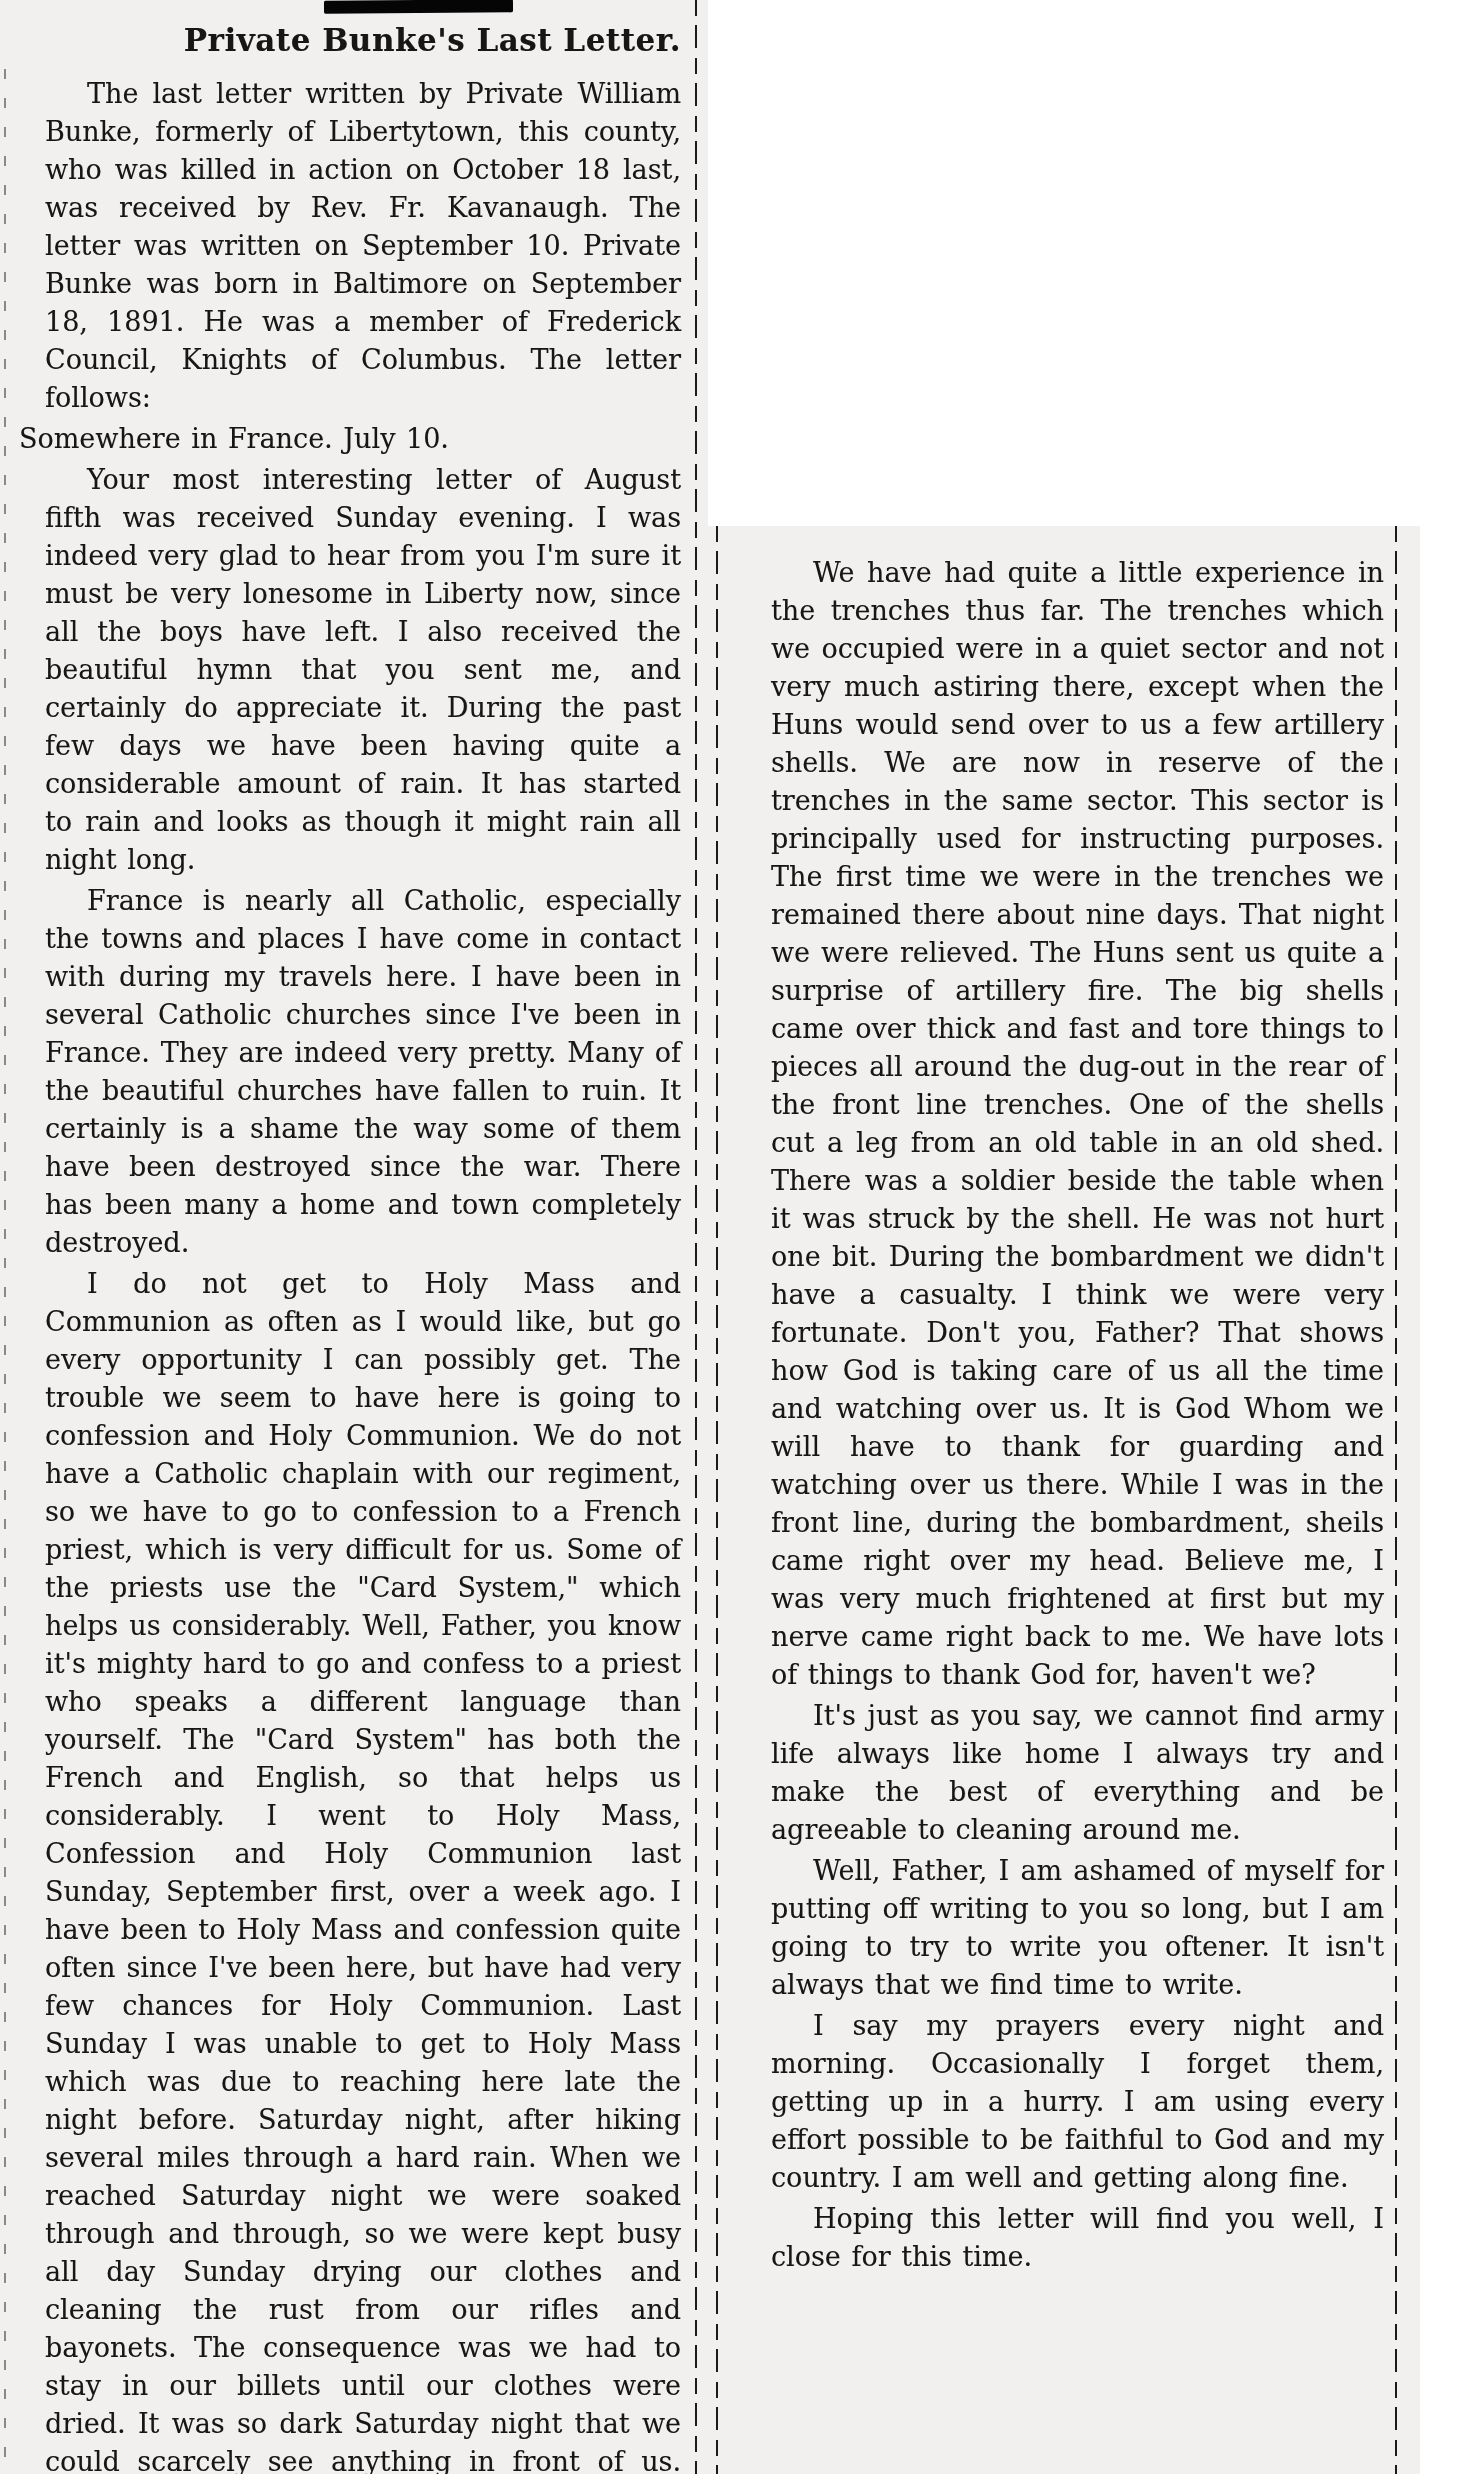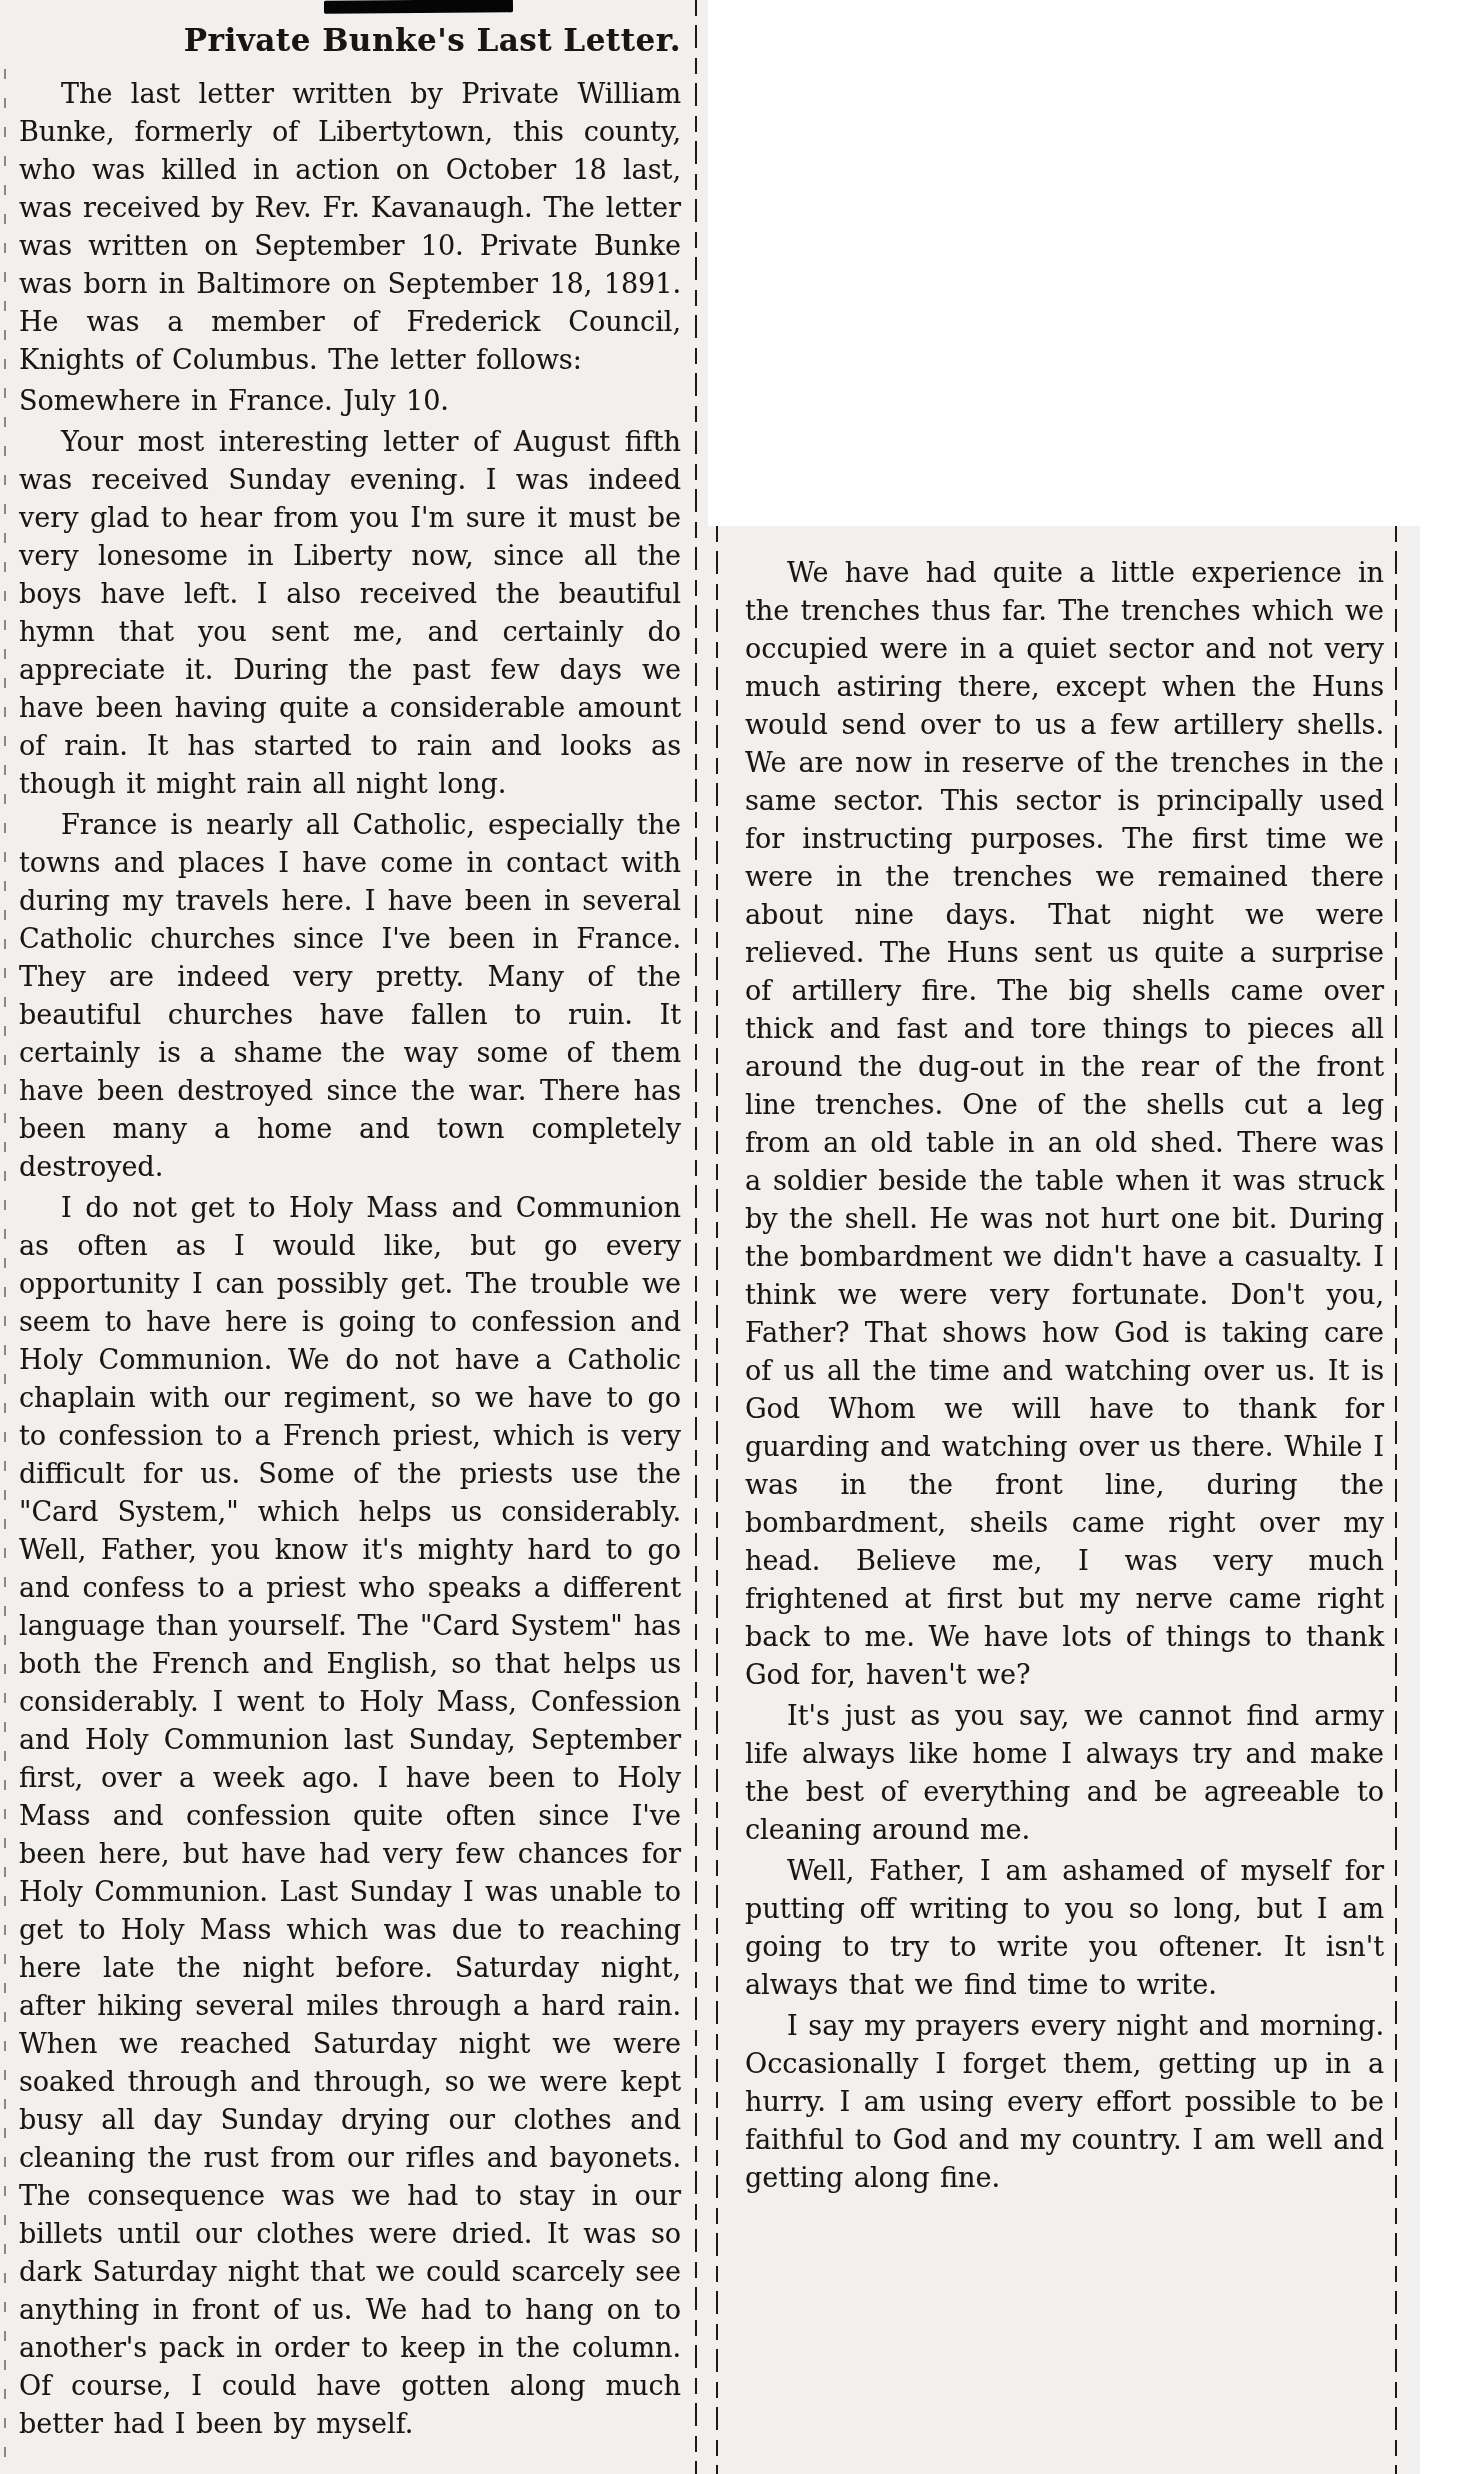--- a/index.html
+++ b/index.html
@@ -69,21 +69,21 @@
     font-weight: bold;
     font-size: 31px;
     line-height: 40px;
     margin: 0 0 15px 0;
     letter-spacing: 0.5px;
   }
   .np-par {
     margin: 0;
     word-spacing: 2px;
   }
-  .np-par.indent { text-indent: 42px; }
+  .np-par.indent { text-indent: 42px; margin-left: 26px; }
   .np-par + .np-par { margin-top: 3px; }
 
   
   #end-mark {
     position: absolute;
     left: 1021px; top: 2475px;
     width: 109px; height: 5px;
     background: repeating-linear-gradient(to right,
       #151515 0px, #151515 23px,
       rgba(0,0,0,0) 23px, rgba(0,0,0,0) 31px);
@@ -113,17 +113,18 @@
       <p class="np-par indent">I do not get to Holy Mass and Communion as often as I would like, but go every opportunity I can possibly get. The trouble we seem to have here is going to confession and Holy Communion. We do not have a Catholic chaplain with our regiment, so we have to go to confession to a French priest, which is very difficult for us. Some of the priests use the "Card System," which helps us considerably. Well, Father, you know it's mighty hard to go and confess to a priest who speaks a different language than yourself. The "Card System" has both the French and English, so that helps us considerably. I went to Holy Mass, Confession and Holy Communion last Sunday, September first, over a week ago. I have been to Holy Mass and confession quite often since I've been here, but have had very few chances for Holy Communion. Last Sunday I was unable to get to Holy Mass which was due to reaching here late the night before. Saturday night, after hiking several miles through a hard rain. When we reached Saturday night we were soaked through and through, so we were kept busy all day Sunday drying our clothes and cleaning the rust from our rifles and bayonets. The consequence was we had to stay in our billets until our clothes were dried. It was so dark Saturday night that we could scarcely see anything in front of us. We had to hang on to another's pack in order to keep in the column. Of course, I could have gotten along much better had I been by myself.</p>
     </div>
 </div>
 
 <div id="right-column-body" class="col-text">
   <div>
       <p class="np-par indent">We have had quite a little experience in the trenches thus far. The trenches which we occupied were in a quiet sector and not very much astiring there, except when the Huns would send over to us a few artillery shells. We are now in reserve of the trenches in the same sector. This sector is principally used for instructing purposes. The first time we were in the trenches we remained there about nine days. That night we were relieved. The Huns sent us quite a surprise of artillery fire. The big shells came over thick and fast and tore things to pieces all around the dug-out in the rear of the front line trenches. One of the shells cut a leg from an old table in an old shed. There was a soldier beside the table when it was struck by the shell. He was not hurt one bit. During the bombardment we didn't have a casualty. I think we were very fortunate. Don't you, Father? That shows how God is taking care of us all the time and watching over us. It is God Whom we will have to thank for guarding and watching over us there. While I was in the front line, during the bombardment, sheils came right over my head. Believe me, I was very much frightened at first but my nerve came right back to me. We have lots of things to thank God for, haven't we?</p>
       <p class="np-par indent">It's just as you say, we cannot find army life always like home  I always try and make the best of everything and be agreeable to cleaning around me.</p>
       <p class="np-par indent">Well, Father, I am ashamed of myself for putting off writing to you so long, but I am going to try to write you oftener. It isn't always that we find time to write.</p>
       <p class="np-par indent">I say my prayers every night and morning. Occasionally I forget them, getting up in a hurry. I am using every effort possible to be faithful to God and my country. I am well and getting along fine.</p>
+      <p class="np-par indent">Hoping this letter will find you well, I close for this time.</p>
     </div>
 </div>
 
 <div id="end-mark"></div>
 
 
 </body></html>

